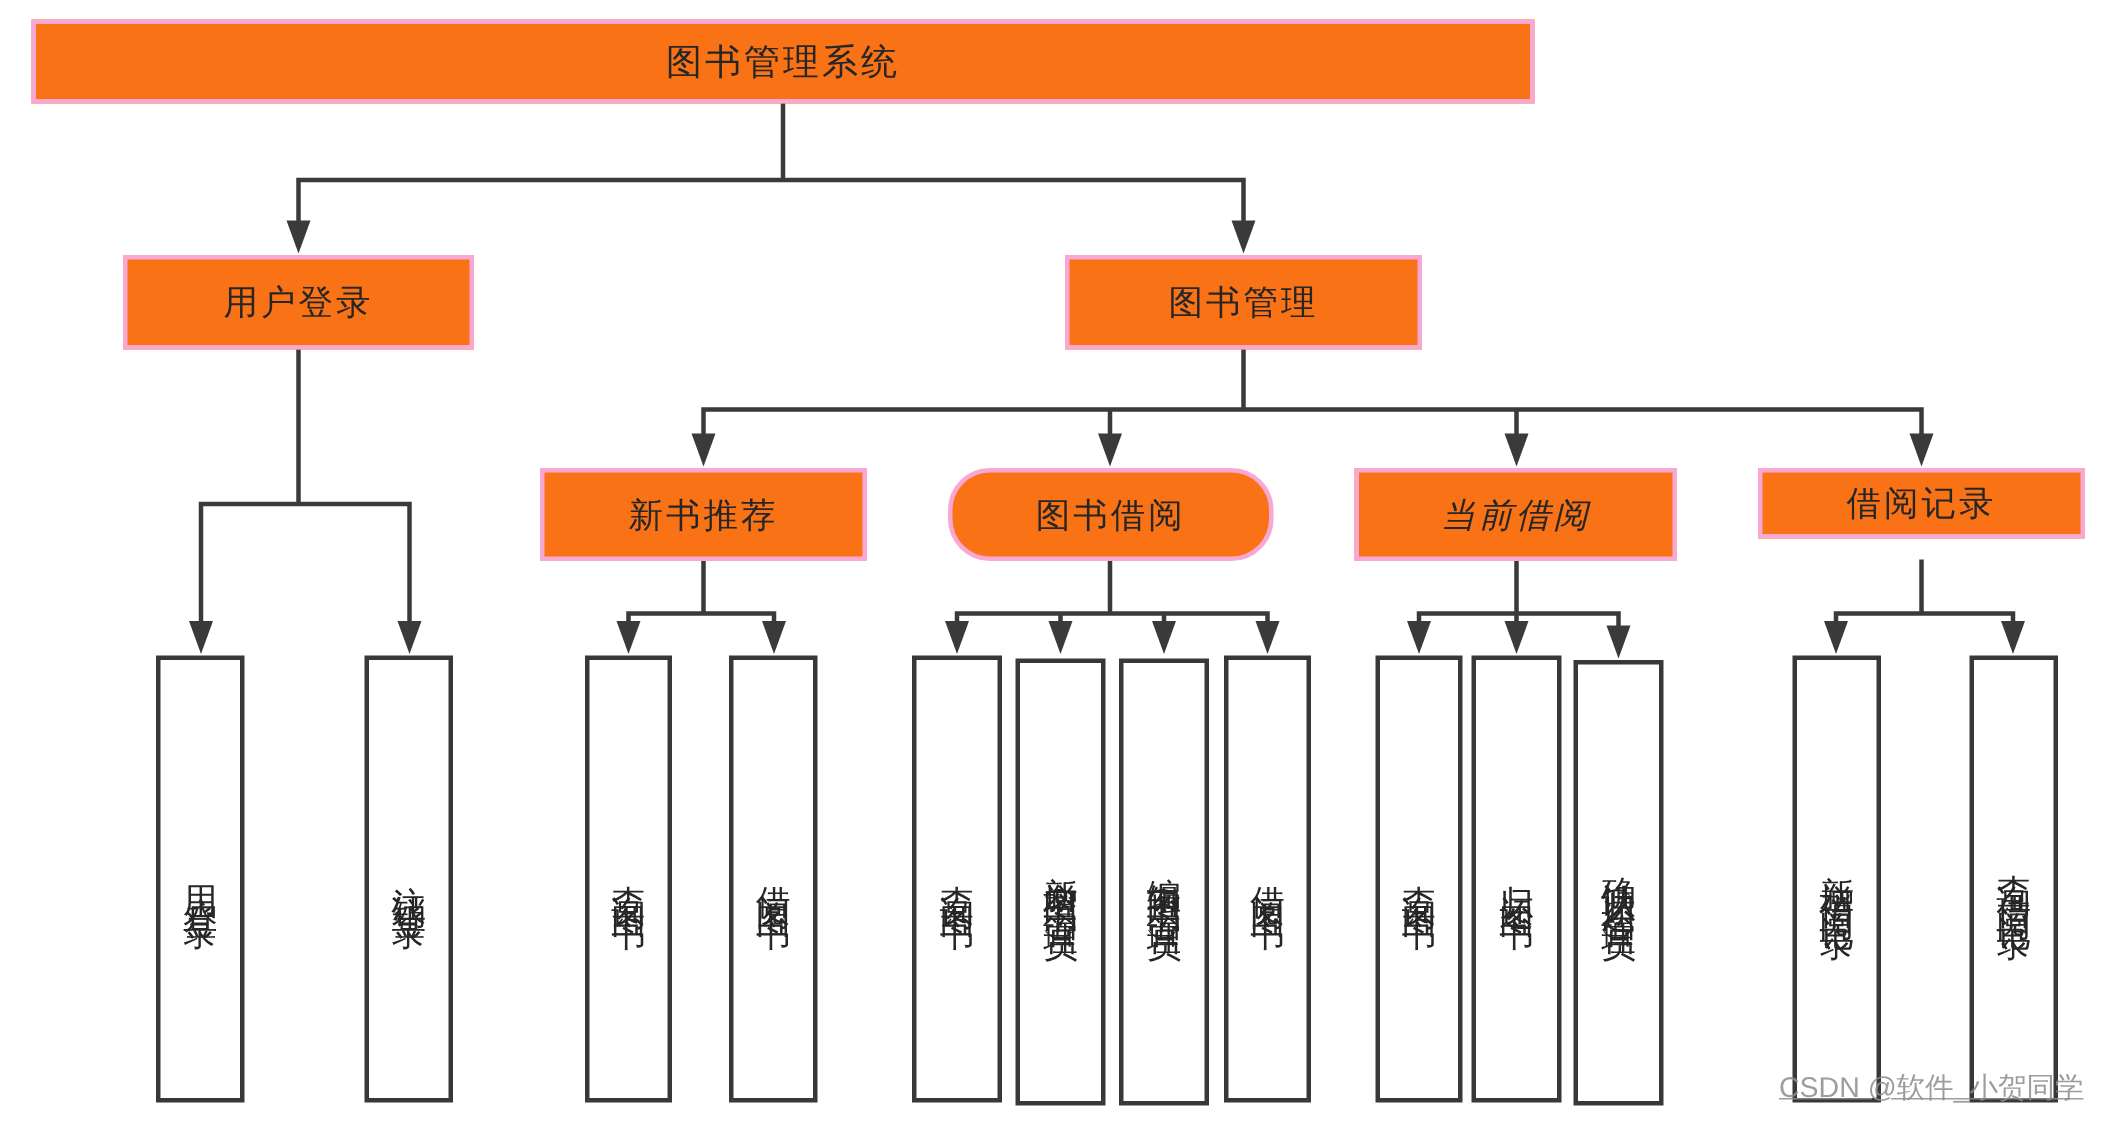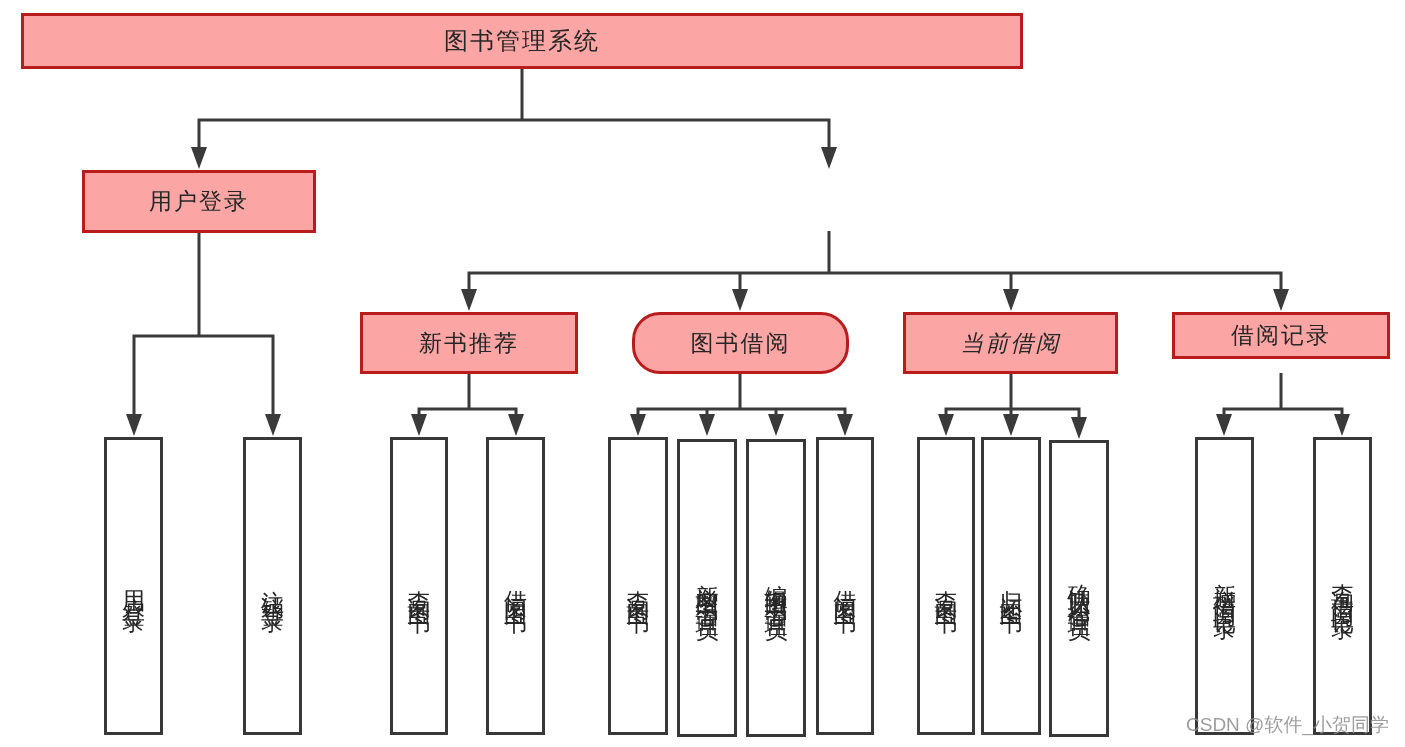--- a/index.html
+++ b/index.html
@@ -13,22 +13,22 @@
   }
   #connector-layer {
     position: absolute;
     left: 0; top: 0;
     width: 1405px; height: 747px;
     pointer-events: none;
   }
   .hbox {
     position: absolute;
     box-sizing: border-box;
-    background: #fca5a5;
-    border: 3px solid #b91c1c;
+    background: #f97316;
+    border: 3px solid #f9a8d4;
     display: flex;
     align-items: center;
     justify-content: center;
     font-size: 23px;
     letter-spacing: 2px;
     color: #262626;
     z-index: 2;
   }
   .vbox {
     position: absolute;
@@ -50,20 +50,21 @@
     white-space: nowrap;
   }
   #watermark {
     position: absolute;
     left: 1186px;
     top: 712px;
     font-size: 19px;
     color: rgba(140, 140, 140, 0.85);
     white-space: nowrap;
     z-index: 5;
+    text-decoration: underline;
   }
 </style>
 </head>
 <body>
 
 <div id="diagram">
 
   <svg id="connector-layer" viewBox="0 0 1405 747" xmlns="http://www.w3.org/2000/svg">
     <g stroke="#3a3a3a" stroke-width="3" fill="none">
 
@@ -100,20 +101,21 @@
       <polygon points="1003,414 1019,414 1011,436"></polygon>
       <polygon points="1071,417 1087,417 1079,439"></polygon>
       <polygon points="1216,414 1232,414 1224,436"></polygon>
       <polygon points="1334,414 1350,414 1342,436"></polygon>
     </g>
   </svg>
 
   <div class="hbox" style="left:21px; top:13px; width:1002px; height:56px; font-size:24px;">图书管理系统</div>
 
   <div class="hbox" style="left:82px; top:170px; width:234px; height:63px;">用户登录</div>
+  <div class="hbox" style="left:710px; top:170px; width:238px; height:63px;">图书管理</div>
 
   <div class="hbox" style="left:360px; top:312px; width:218px; height:62px;text-align:right;">新书推荐</div>
   <div class="hbox" style="left:632px; top:312px; width:217px; height:62px;border-radius:28px;">图书借阅</div>
   <div class="hbox" style="left:903px; top:312px; width:215px; height:62px;font-style:italic;">当前借阅</div>
   <div class="hbox" style="left:1172px; top:312px; width:218px; height:47px;">借阅记录</div>
 
   <div class="vbox" style="left:104px; top:437px; width:59px; height:298px;">
     <span>用户登录</span>
   </div>
   <div class="vbox" style="left:243px; top:437px; width:59px; height:298px;">

